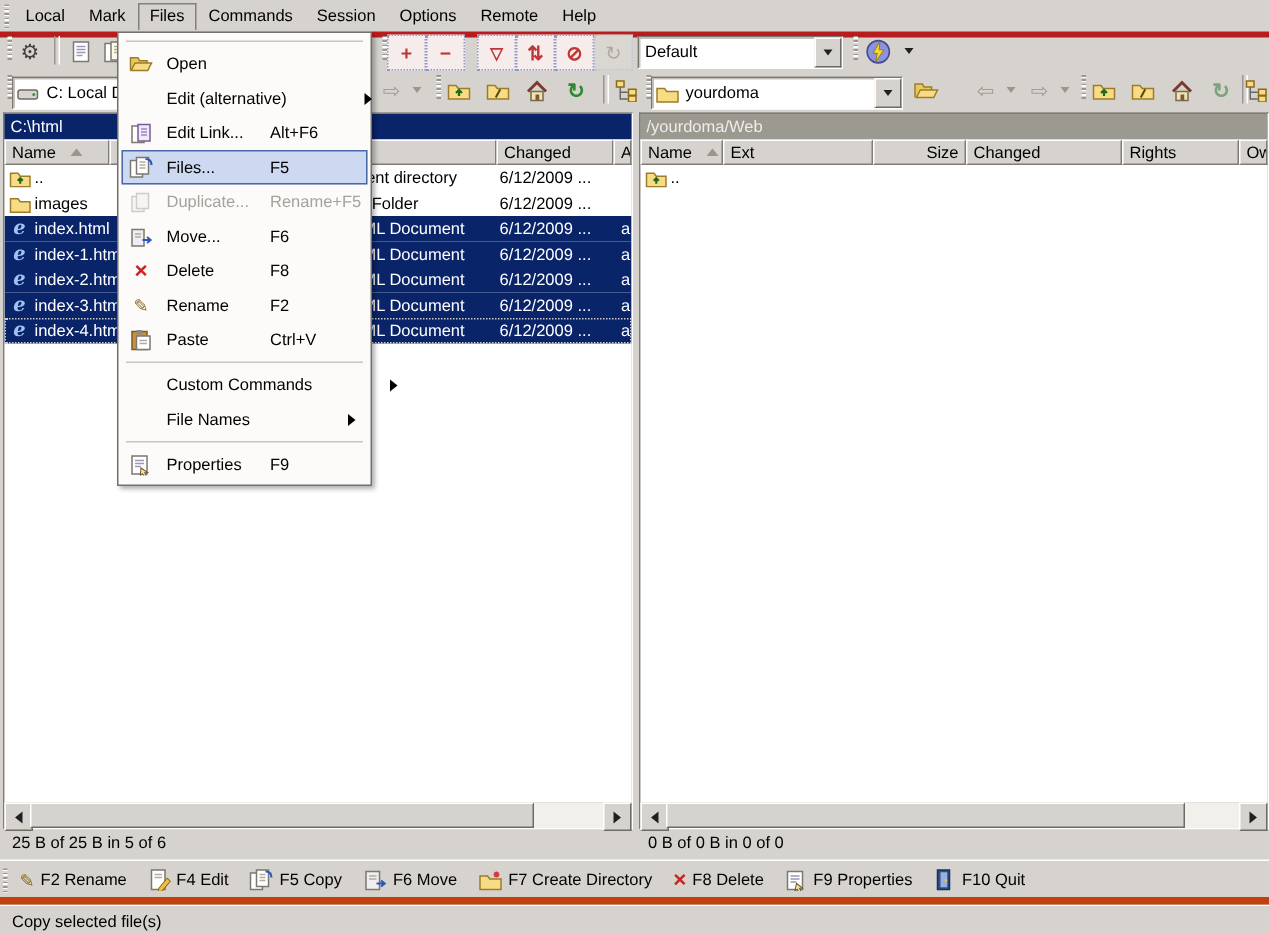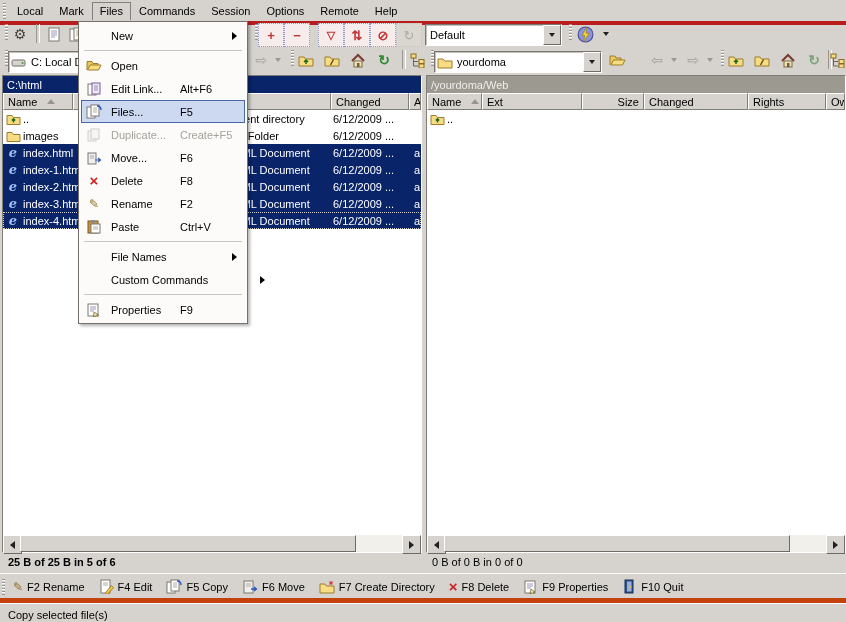--- a/index.html
+++ b/index.html
@@ -431,21 +431,21 @@
         <span class="tri-l"></span>
       </span>
     <span class="sb-thumb" style="left:17px;width:346px;"></span>
     <span class="sb-btn" style="position:absolute;right:0;">
         <span class="tri-r"></span>
       </span>
   </div>
 </div>
 
 <div id="statusrow" class="abs">
-  <span class="stxt" style="left:8px;font-weight:bold;">25 B of 25 B in 5 of 6</span>
+  <span class="stxt" style="left:8px;">25 B of 25 B in 5 of 6</span>
   <span class="stxt" style="left:432px;">0 B of 0 B in 0 of 0</span>
 </div>
 
 <div id="cmdbar" class="abs">
   <span class="grip" style="margin-left:2px;margin-right:8px;"></span>
   <span class="cbtn2">
     <span class="ic glyph" style="color:#8a6b1f;font-size:12px;">✎</span>
     <span>F2 Rename</span>
   </span>
   <span class="cbtn2">
@@ -513,39 +513,39 @@
     <span>F10 Quit</span>
   </span>
 </div>
 
 <div id="statusbar" class="abs">
   <span class="sbtext">Copy selected file(s)</span>
   <span id="resize-grip"></span>
 </div>
 
 <div id="filesmenu" class="abs">
-  <div class="mi">
-    <span class="mi-ic"></span>
-    <span class="mi-label">New</span>
-    <span class="mi-sc"></span>
-    <span class="mi-arr">
-        <span class="tri"></span>
-      </span>
-  </div>
   <div class="msep"></div>
   <div class="mi">
     <span class="mi-ic">
         <svg width="16" height="13">
           <path d="M1 11 V2.5 h5 l1 2 h5 v1.5" fill="#e8c95a" stroke="#9c7c2c"></path>
           <path d="M1.5 11 L4 6 H15 L12.5 11 Z" fill="#f8dc83" stroke="#9c7c2c"></path>
         </svg>
       </span>
     <span class="mi-label">Open</span>
     <span class="mi-sc"></span>
       <span class="mi-arr"></span>
+  </div>
+  <div class="mi">
+    <span class="mi-ic"></span>
+    <span class="mi-label">Edit (alternative)</span>
+    <span class="mi-sc"></span>
+    <span class="mi-arr">
+        <span class="tri"></span>
+      </span>
   </div>
   <div class="mi">
     <span class="mi-ic">
         <svg width="14" height="14">
           <rect x="1" y="2" width="8" height="11" fill="#fff" stroke="#7b7871"></rect>
           <rect x="5" y="1" width="8" height="11" fill="#efeaf8" stroke="#7a5a9a"></rect>
           <path d="M7 4h4M7 6h4M7 8h4" stroke="#9a8ab8"></path>
         </svg>
       </span>
     <span class="mi-label">Edit Link...</span>
@@ -566,21 +566,21 @@
       <span class="mi-arr"></span>
   </div>
   <div class="mi dis">
     <span class="mi-ic">
         <svg width="14" height="14" opacity="0.45">
           <rect x="1" y="3" width="8" height="10" fill="#eee" stroke="#9a978f"></rect>
           <rect x="4" y="1" width="8" height="10" fill="#eee" stroke="#9a978f"></rect>
         </svg>
       </span>
     <span class="mi-label">Duplicate...</span>
-    <span class="mi-sc">Create+F5</span>
+    <span class="mi-sc">Rename+F5</span>
       <span class="mi-arr"></span>
   </div>
   <div class="mi">
     <span class="mi-ic">
         <svg width="15" height="14">
           <rect x="1" y="2" width="8" height="11" fill="#efefef" stroke="#7b7871"></rect>
           <path d="M3 5h4M3 7h4" stroke="#b0ada0"></path>
           <path d="M8 9 h5 M11 7 l2.5 2 -2.5 2" stroke="#2a55bb" fill="none" stroke-width="1.2"></path>
         </svg>
       </span>
@@ -609,29 +609,29 @@
           <path d="M6 8h5M6 10h5" stroke="#b0ada0"></path>
         </svg>
       </span>
     <span class="mi-label">Paste</span>
     <span class="mi-sc">Ctrl+V</span>
       <span class="mi-arr"></span>
   </div>
   <div class="msep"></div>
   <div class="mi">
     <span class="mi-ic"></span>
-    <span class="mi-label">File Names</span>
+    <span class="mi-label">Custom Commands</span>
     <span class="mi-sc"></span>
     <span class="mi-arr">
         <span class="tri"></span>
       </span>
   </div>
   <div class="mi">
     <span class="mi-ic"></span>
-    <span class="mi-label">Custom Commands</span>
+    <span class="mi-label">File Names</span>
     <span class="mi-sc"></span>
     <span class="mi-arr">
         <span class="tri"></span>
       </span>
   </div>
   <div class="msep"></div>
   <div class="mi">
     <span class="mi-ic">
         <svg width="15" height="15">
           <rect x="1" y="2" width="10" height="12" fill="#fff" stroke="#7b7871"></rect>

